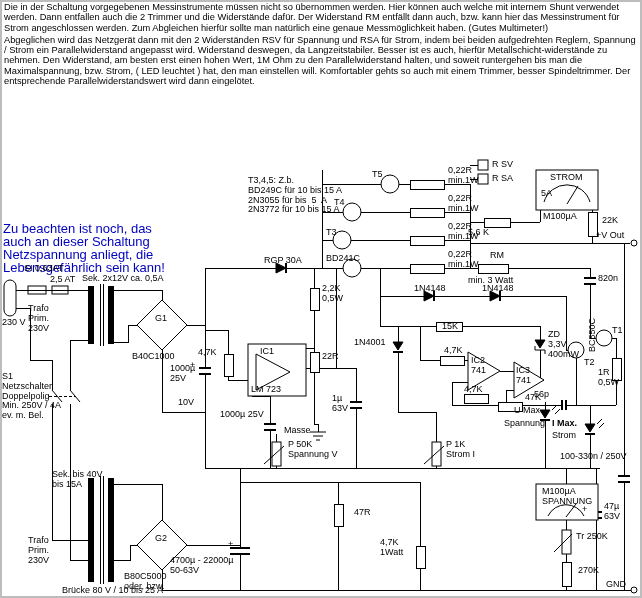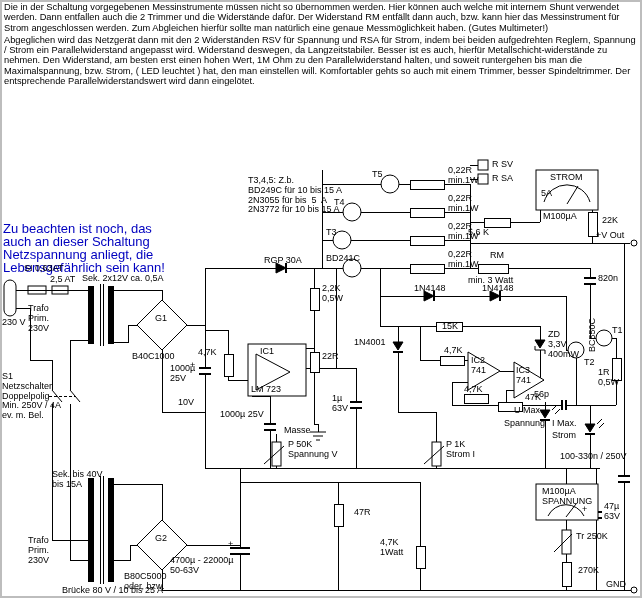--- a/index.html
+++ b/index.html
@@ -242,21 +242,21 @@
 3,3V
 400mW</span>
       <span class="sl rot" style="left: 588px; top: 352px;">BC550C</span>
       <span class="sl" style="left: 584px; top: 358px;">T2</span>
       <span class="sl" style="left: 612px; top: 326px;">T1</span>
       <span class="sl" style="left: 598px; top: 368px;">1R
 0,5W</span>
       <span class="sl" style="left: 534px; top: 390px;">56p</span>
       <span class="sl" style="left: 514px; top: 406px;">U Max.</span>
       <span class="sl" style="left: 504px; top: 419px;">Spannung</span>
-      <span class="sl" style="left: 552px; top: 419px;">I Max.</span>
+      <span class="sl" style="left: 552px; top: 419px; font-weight: bold;">I Max.</span>
       <span class="sl" style="left: 552px; top: 431px;">Strom</span>
       <span class="sl" style="left: 332px; top: 394px;">1µ
 63V</span>
       <span class="sl" style="left: 284px; top: 426px;">Masse</span>
       <span class="sl" style="left: 220px; top: 410px;">1000µ 25V</span>
       <span class="sl" style="left: 288px; top: 440px;">P 50K
 Spannung V</span>
       <span class="sl" style="left: 446px; top: 440px;">P 1K
 Strom I</span>
       <span class="sl" style="left: 52px; top: 470px;">Sek. bis 40V

